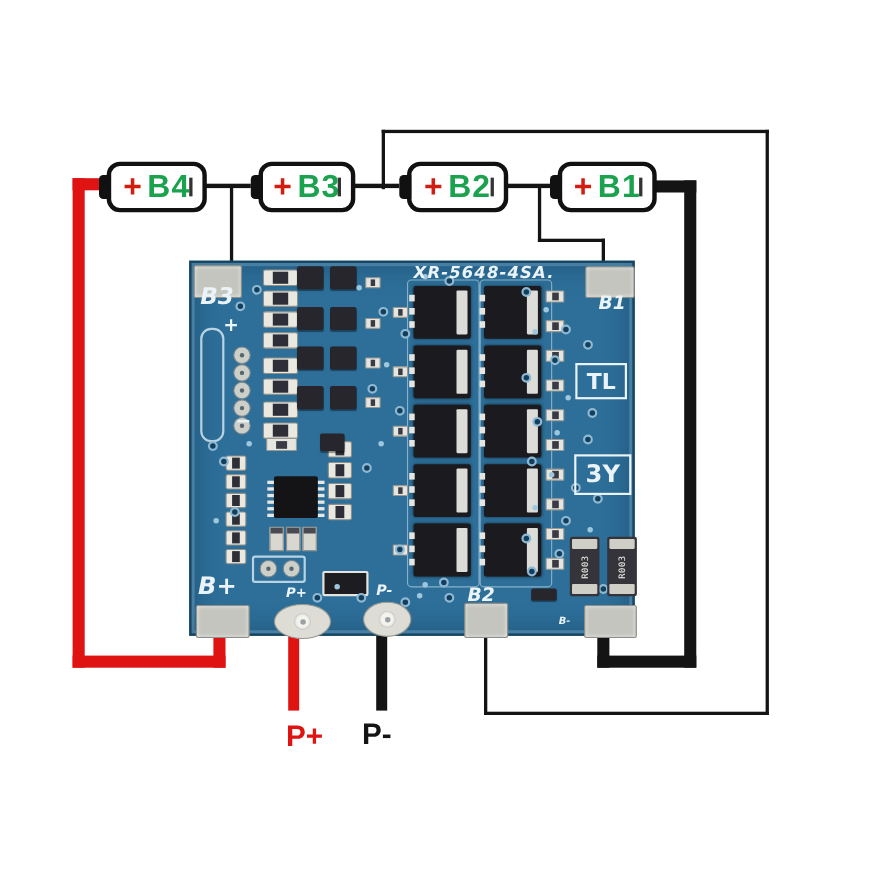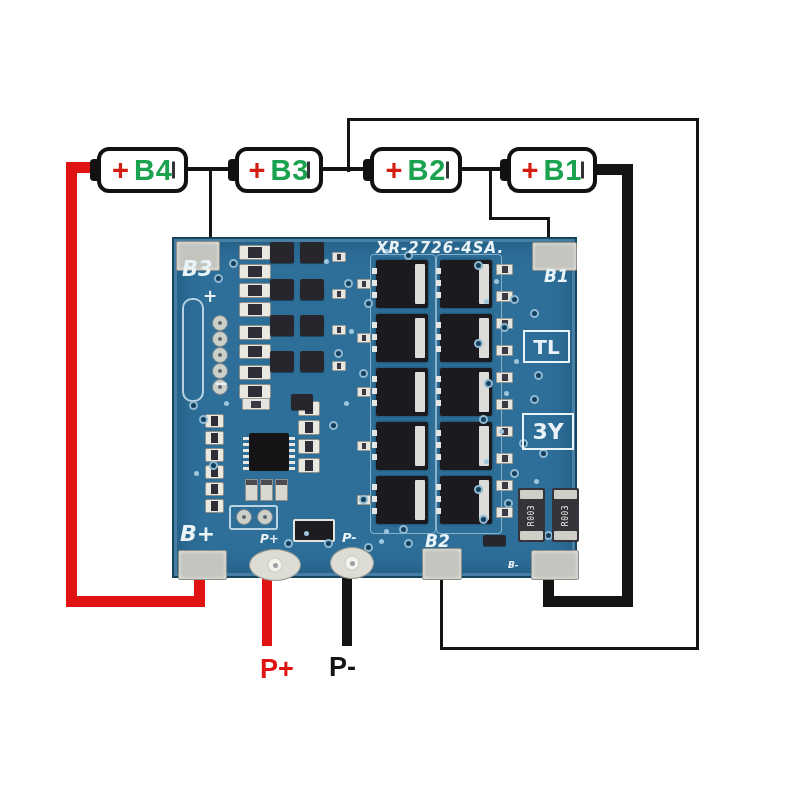--- a/index.html
+++ b/index.html
@@ -398,21 +398,21 @@
     <div class="pad" style="left:4px;top:311px;width:47px;height:28px;"></div>
     <div class="pad" style="left:357px;top:311px;width:46px;height:28px;"></div>
     <div class="pad" style="left:248px;top:309px;width:38px;height:30px;"></div>
     <div class="oval" style="left:75px;top:310px;width:50px;height:30px;">
         <span class="hole"></span>
       </div>
     <div class="oval" style="left:156px;top:308px;width:42px;height:30px;">
         <span class="hole"></span>
       </div>
 
-    <div class="silk" style="left:202px;top:2px;font-size:15px;letter-spacing:1px;font-weight:600;">XR-2726-4SA.</div>
+    <div class="silk" style="left:202px;top:2px;font-size:15px;letter-spacing:1px;font-weight:600;">XR-5648-4SA.</div>
     <div class="silk" style="left:8px;top:20px;font-size:21px;">B3</div>
     <div class="silk" style="left:370px;top:29px;font-size:17px;">B1</div>
     <div class="silk" style="left:6px;top:284px;font-size:22px;">B+</div>
     <div class="silk" style="left:86px;top:294px;font-size:12px;">P+</div>
     <div class="silk" style="left:168px;top:292px;font-size:13px;">P-</div>
     <div class="silk" style="left:251px;top:294px;font-size:17px;">B2</div>
     <div class="silk" style="left:334px;top:322px;font-size:9px;">B-</div>
     <div class="silk" style="left:29px;top:49px;font-size:17px;">+</div>
     <div class="silk" style="left:40px;top:136px;font-size:17px;">−</div>
     <div class="silkbox" style="left:349px;top:91px;width:47px;height:33px;font-size:20px;">

